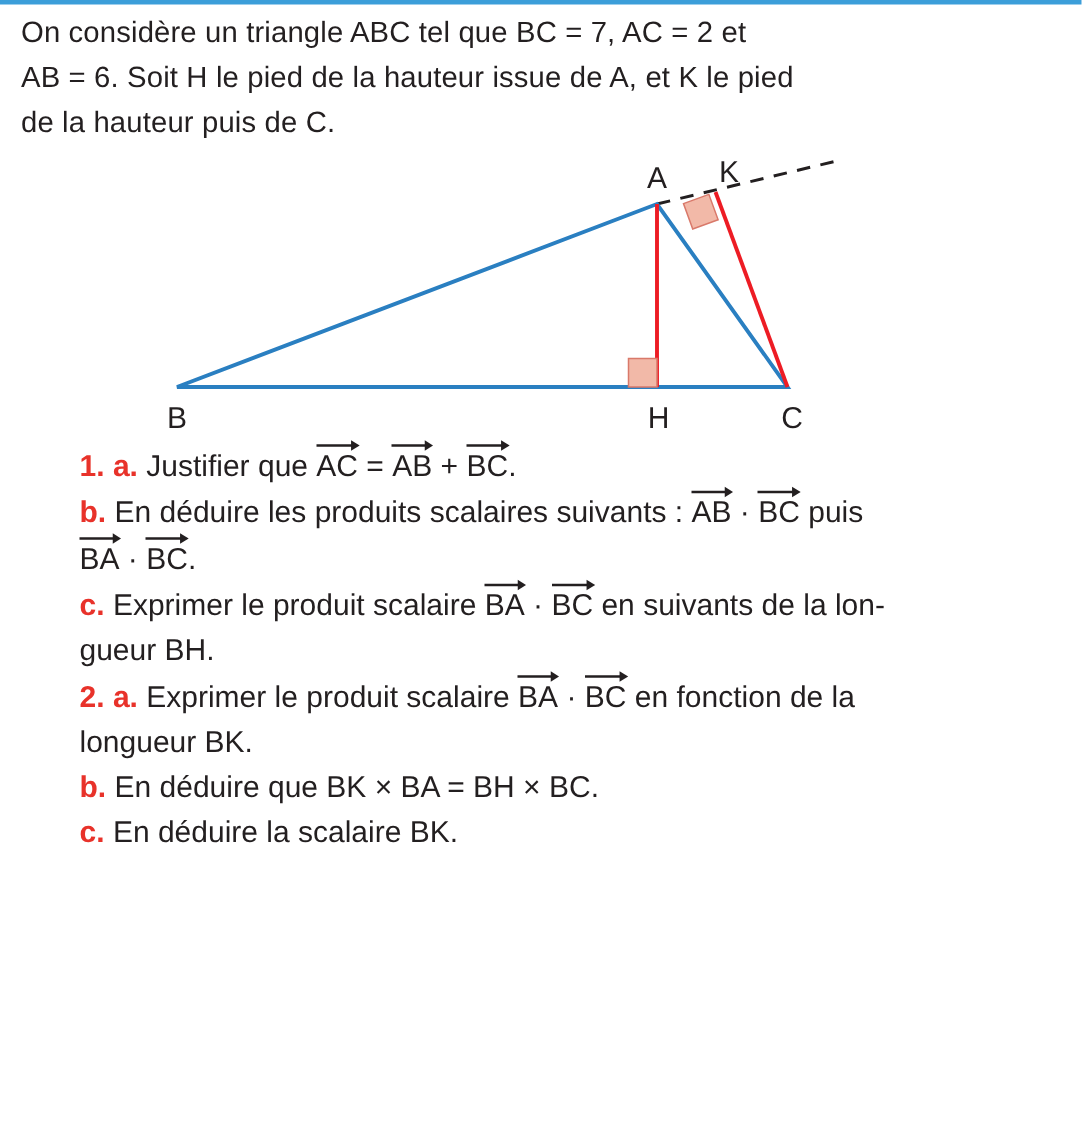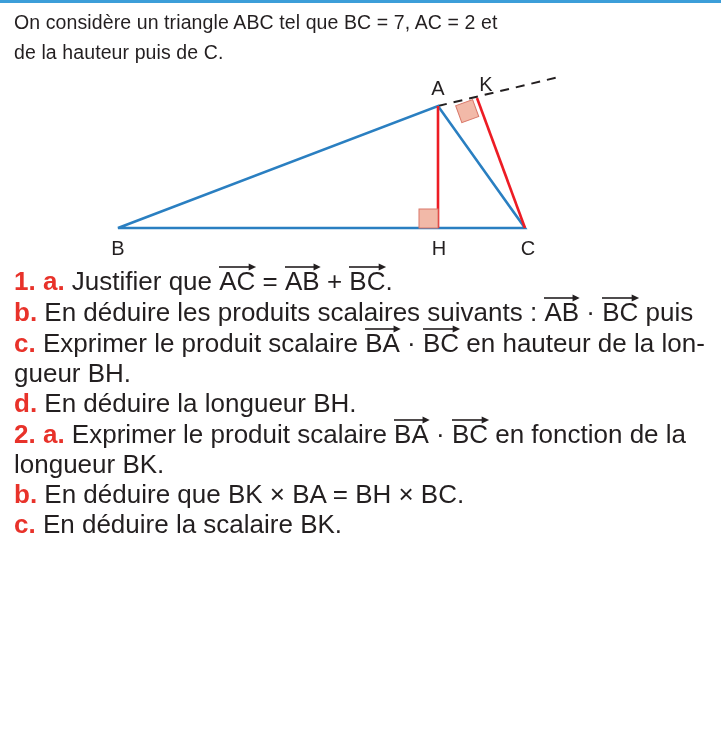--- a/index.html
+++ b/index.html
@@ -38,22 +38,23 @@
   .figure-wrap {
     position: relative;
     width: 693px;
     height: 190px;
     margin: 6px 0 2px 0;
   }
   .figure-wrap svg {
     display: block;
   }
   .questions {
-    font-size: 26px;
+    font-size: 20px;
     line-height: 30px;
+    margin-left: 39px;
   }
   .q {
     margin: 0;
     padding: 0;
   }
   .lbl {
     color: #e8322a;
     font-weight: bold;
   }
   .vec {
@@ -86,20 +87,21 @@
   .ang .arc svg { display: block; width: 100%; height: 9px; }
 </style>
 </head>
 <body>
 
 <div class="page">
   <div class="top-rule"></div>
 
   <div class="intro">
     <div>On considère un triangle ABC tel que BC = 7, AC = 2 et</div>
+    <div>AB = 6. Soit H le pied de la hauteur issue de A, et K le pied</div>
     <div>de la hauteur puis de C.</div>
   </div>
 
   <div class="figure-wrap">
     <svg width="693" height="190" viewBox="0 0 693 190">
 
       <line x1="424" y1="33" x2="545" y2="4" stroke="#231f20" stroke-width="2" stroke-dasharray="9,7"></line>
 
       <polygon points="104,155 424,33 511,155" fill="none" stroke="#2a7fc1" stroke-width="2.6"></polygon>
 
@@ -150,42 +152,49 @@
             <svg viewBox="0 0 40 7" preserveAspectRatio="none">
               <line x1="0" y1="4" x2="34" y2="4" stroke="#231f20" stroke-width="1.6"></line>
               <polygon points="40,4 32,0.5 32,7.5" fill="#231f20"></polygon>
             </svg>
           </span><span>AB</span></span><span> · </span><span class="vec"><span class="bar">
             <svg viewBox="0 0 40 7" preserveAspectRatio="none">
               <line x1="0" y1="4" x2="34" y2="4" stroke="#231f20" stroke-width="1.6"></line>
               <polygon points="40,4 32,0.5 32,7.5" fill="#231f20"></polygon>
             </svg>
           </span><span>BC</span></span><span> puis</span>
+      <div><span class="vec"><span class="bar">
+              <svg viewBox="0 0 40 7" preserveAspectRatio="none">
+                <line x1="0" y1="4" x2="34" y2="4" stroke="#231f20" stroke-width="1.6"></line>
+                <polygon points="40,4 32,0.5 32,7.5" fill="#231f20"></polygon>
+              </svg>
+            </span><span>BA</span></span><span> · </span><span class="vec"><span class="bar">
+              <svg viewBox="0 0 40 7" preserveAspectRatio="none">
+                <line x1="0" y1="4" x2="34" y2="4" stroke="#231f20" stroke-width="1.6"></line>
+                <polygon points="40,4 32,0.5 32,7.5" fill="#231f20"></polygon>
+              </svg>
+            </span><span>BC</span></span><span>.</span></div>
     </div>
 
     <div class="q">
       <span class="lbl">c.</span>
       <span>Exprimer le produit scalaire </span><span class="vec"><span class="bar">
             <svg viewBox="0 0 40 7" preserveAspectRatio="none">
               <line x1="0" y1="4" x2="34" y2="4" stroke="#231f20" stroke-width="1.6"></line>
               <polygon points="40,4 32,0.5 32,7.5" fill="#231f20"></polygon>
             </svg>
           </span><span>BA</span></span><span> · </span><span class="vec"><span class="bar">
             <svg viewBox="0 0 40 7" preserveAspectRatio="none">
               <line x1="0" y1="4" x2="34" y2="4" stroke="#231f20" stroke-width="1.6"></line>
               <polygon points="40,4 32,0.5 32,7.5" fill="#231f20"></polygon>
             </svg>
-          </span><span>BC</span></span><span> en hauteur de la lon-</span>
+          </span><span>BC</span></span><span> en suivants de la lon-</span>
       <div>gueur BH.</div>
     </div>
 
-    <div class="q">
-      <span class="lbl">d.</span>
-      <span>En déduire la longueur BH.</span>
-    </div>
 
     <div class="q">
       <span class="lbl">2.</span>
       <span class="lbl">a.</span>
       <span>Exprimer le produit scalaire </span><span class="vec"><span class="bar">
             <svg viewBox="0 0 40 7" preserveAspectRatio="none">
               <line x1="0" y1="4" x2="34" y2="4" stroke="#231f20" stroke-width="1.6"></line>
               <polygon points="40,4 32,0.5 32,7.5" fill="#231f20"></polygon>
             </svg>
           </span><span>BA</span></span><span> · </span><span class="vec"><span class="bar">

